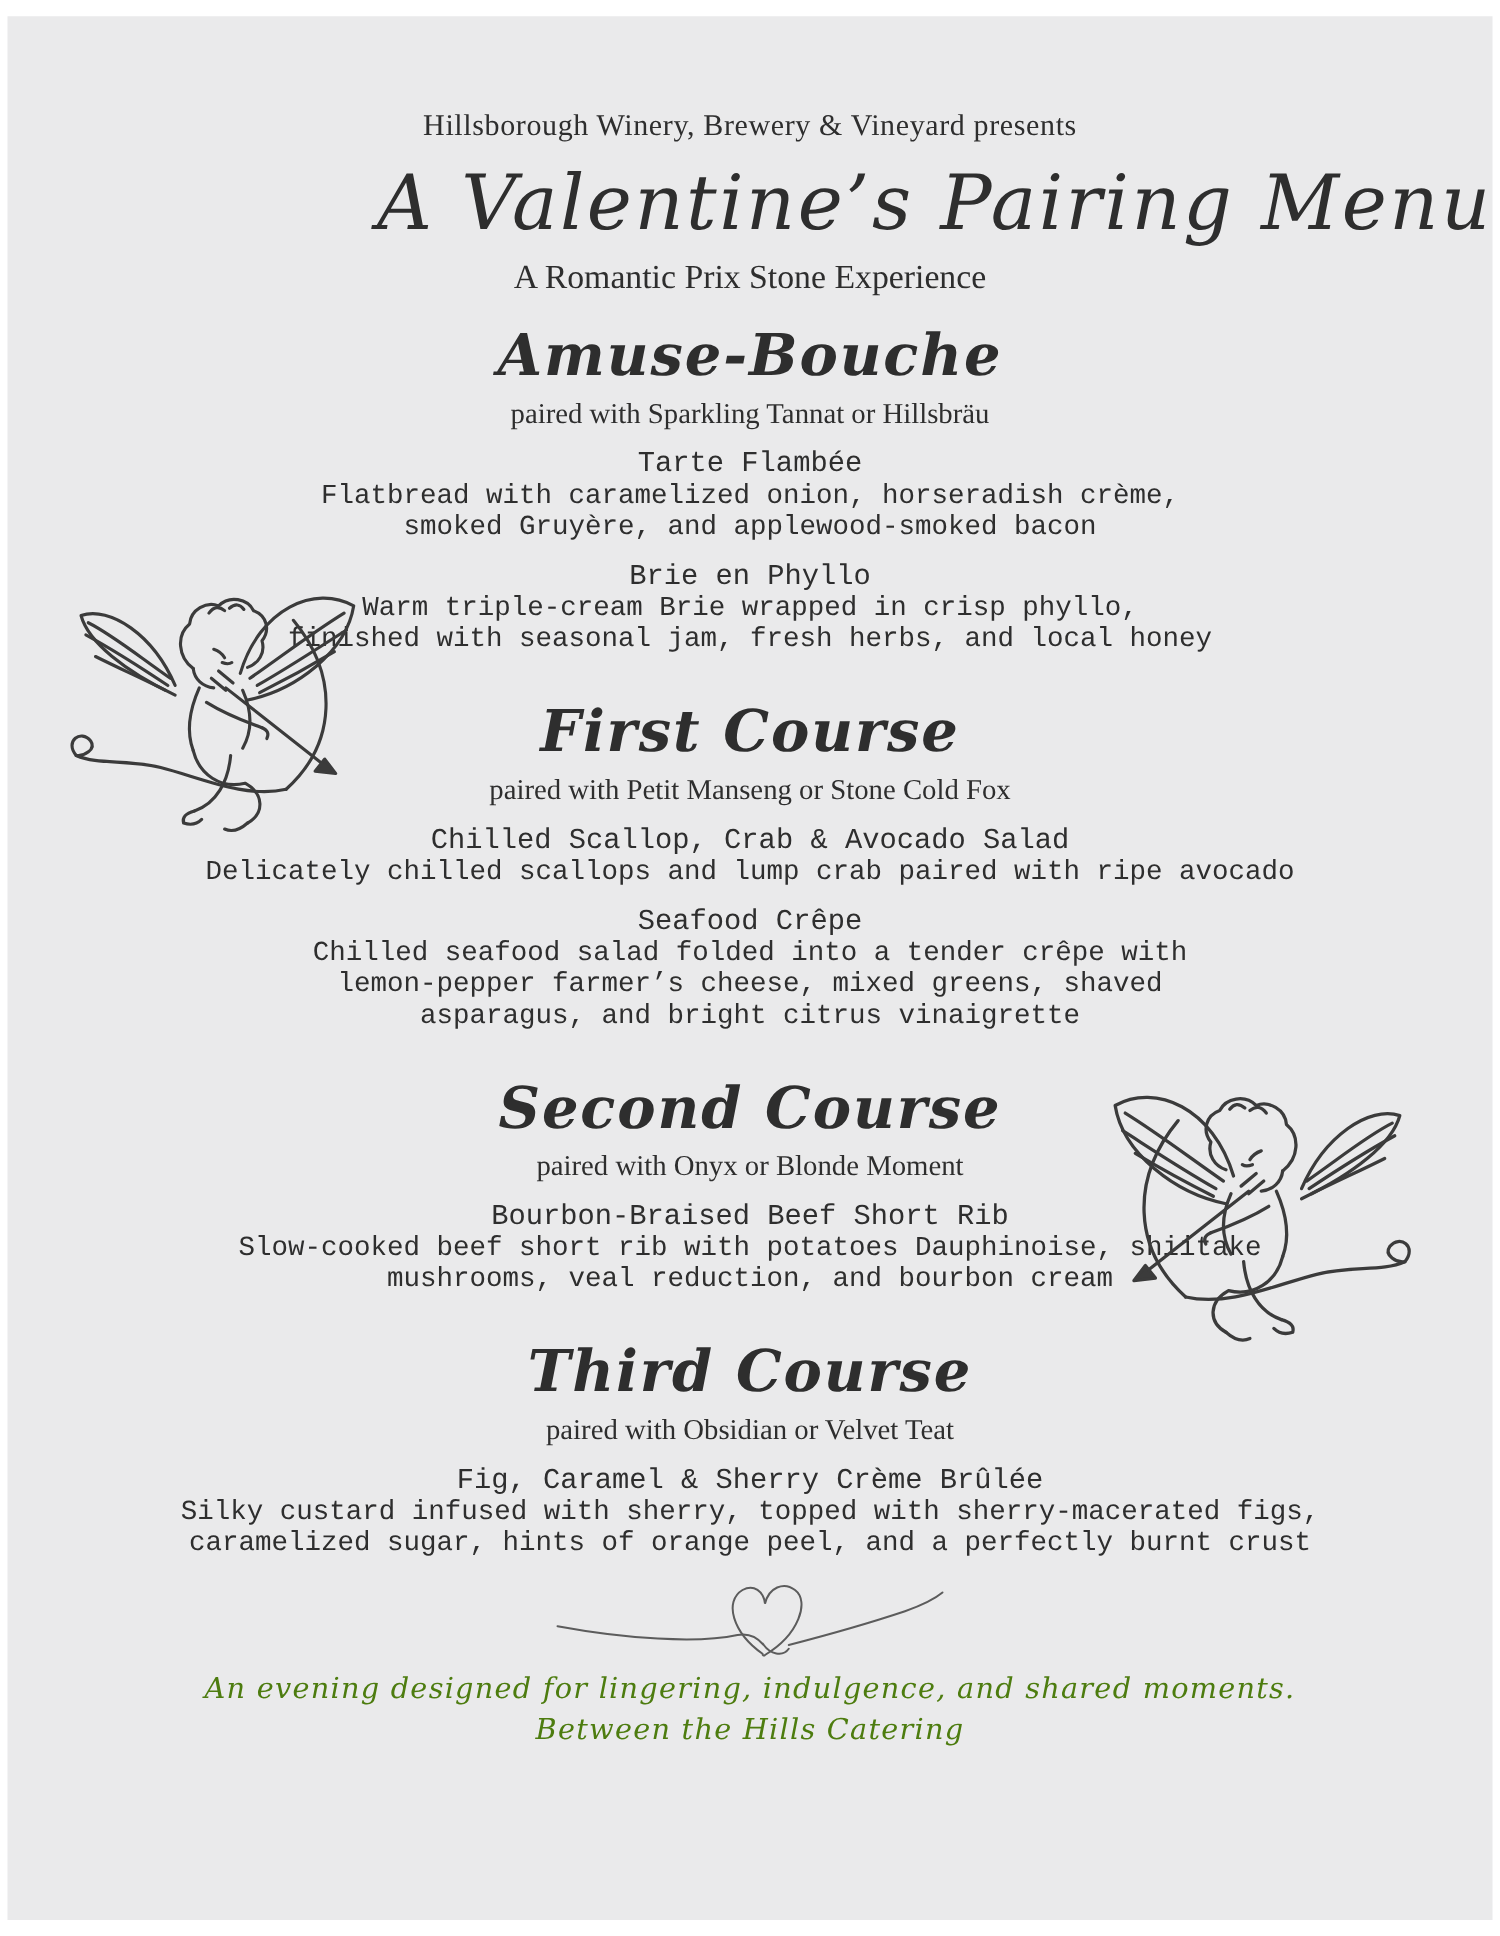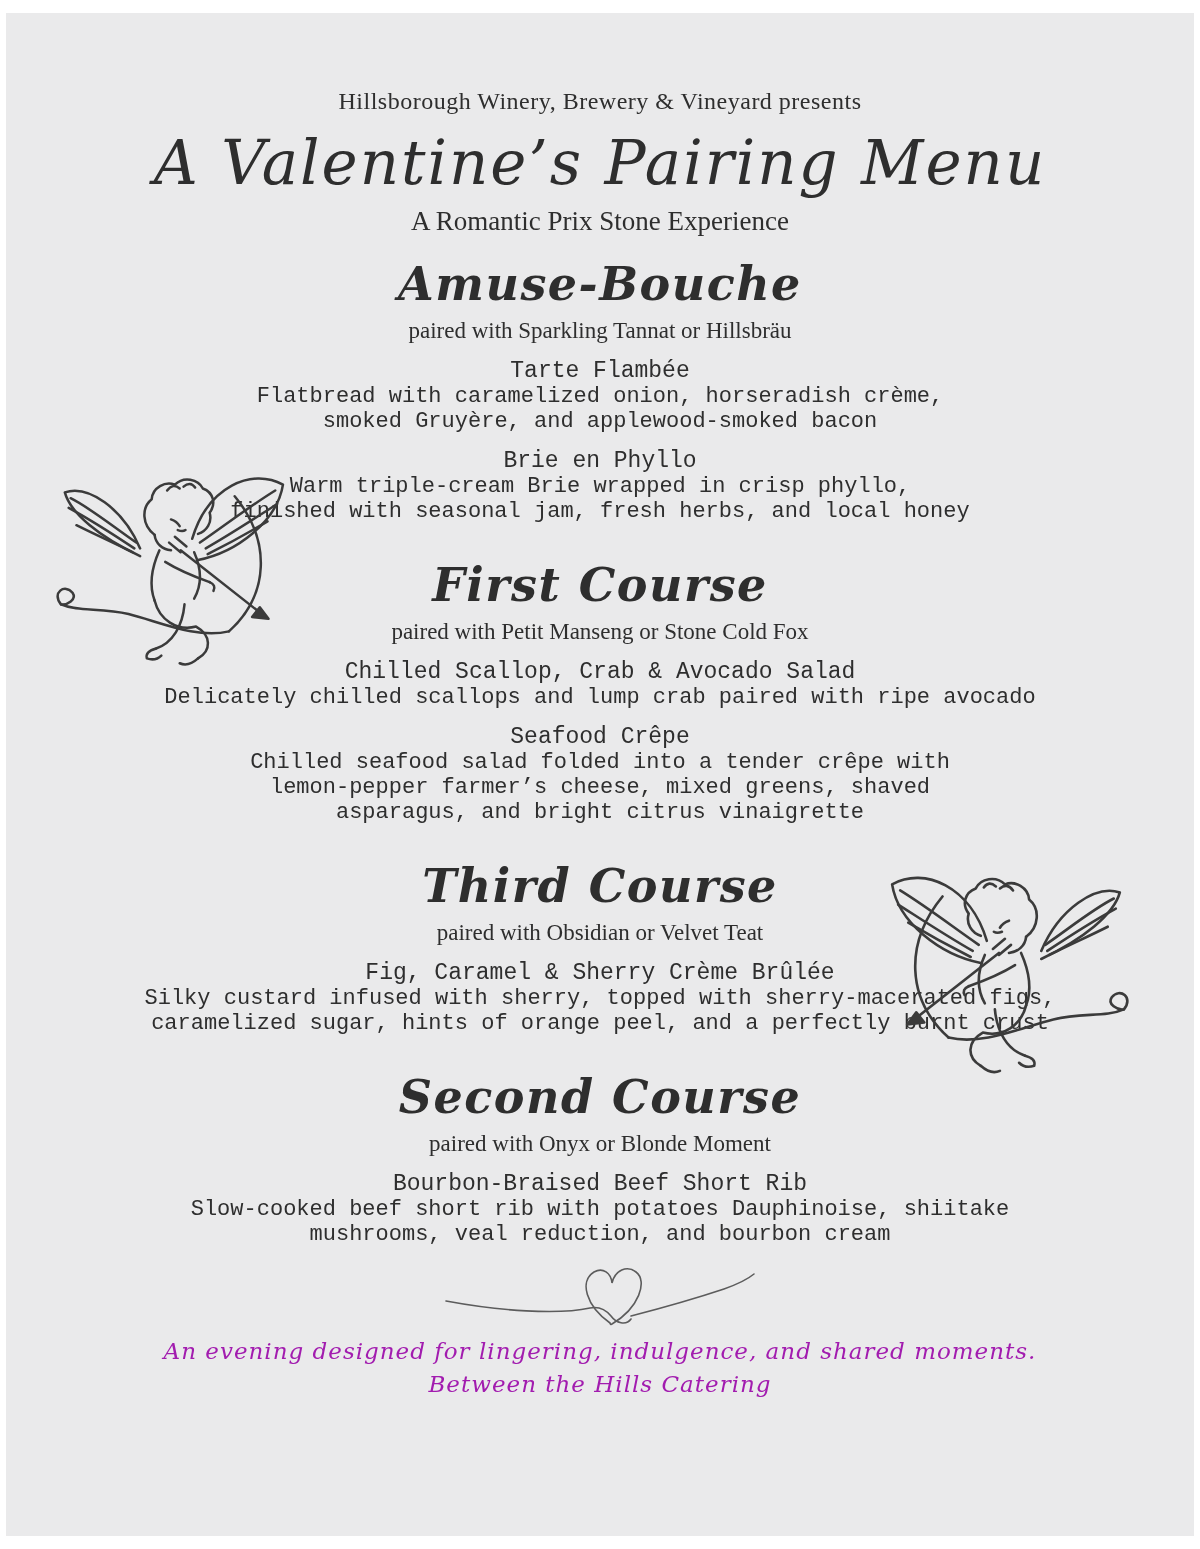--- a/index.html
+++ b/index.html
@@ -23,20 +23,21 @@
     font-size:24px;
     letter-spacing:0.5px;
   }
   .title{
     margin:12px 0 0 0;
     font-family:"DejaVu Serif",serif;
     font-style:italic;
     font-weight:400;
     font-size:61px;
     letter-spacing:2px;
+    text-align:right;
   }
   .subtitle{
     margin-top:8px;
     font-size:27px;
   }
   .course{margin-top:40px;}
   .course.first{margin-top:26px;}
   .course-heading{
     font-family:"DejaVu Serif",serif;
     font-style:italic;
@@ -64,21 +65,21 @@
     margin-top:18px;
     height:66px;
   }
   .footer{
     margin-top:4px;
     font-family:"DejaVu Serif",serif;
     font-style:italic;
     font-size:23px;
     line-height:33px;
     letter-spacing:1px;
-    color:#a21caf;
+    color:#4d7c0f;
   }
   .cupid{
     position:absolute;
   }
   .cupid-left{left:36px;top:435px;width:258px;height:222px;}
   .cupid-right{left:872px;top:829px;width:262px;height:240px;transform:scaleX(-1);}
 </style>
 </head>
 <body>
 
@@ -164,36 +165,36 @@
     </div>
     <div class="dish">
       <div class="dish-name">Seafood Crêpe</div>
       <div class="dish-desc">Chilled seafood salad folded into a tender crêpe with
 lemon-pepper farmer’s cheese, mixed greens, shaved
 asparagus, and bright citrus vinaigrette</div>
     </div>
   </section>
 
   <section class="course">
+    <h2 class="course-heading" style="margin:0;">Second Course</h2>
+    <div class="pairing">paired with Onyx or Blonde Moment</div>
+    <div class="dish">
+      <div class="dish-name">Bourbon-Braised Beef Short Rib</div>
+      <div class="dish-desc">Slow-cooked beef short rib with potatoes Dauphinoise, shiitake
+mushrooms, veal reduction, and bourbon cream</div>
+    </div>
+  </section>
+
+  <section class="course">
     <h2 class="course-heading" style="margin:0;">Third Course</h2>
     <div class="pairing">paired with Obsidian or Velvet Teat</div>
     <div class="dish">
       <div class="dish-name">Fig, Caramel &amp; Sherry Crème Brûlée</div>
       <div class="dish-desc">Silky custard infused with sherry, topped with sherry-macerated figs,
 caramelized sugar, hints of orange peel, and a perfectly burnt crust</div>
-    </div>
-  </section>
-
-  <section class="course">
-    <h2 class="course-heading" style="margin:0;">Second Course</h2>
-    <div class="pairing">paired with Onyx or Blonde Moment</div>
-    <div class="dish">
-      <div class="dish-name">Bourbon-Braised Beef Short Rib</div>
-      <div class="dish-desc">Slow-cooked beef short rib with potatoes Dauphinoise, shiitake
-mushrooms, veal reduction, and bourbon cream</div>
     </div>
   </section>
 
   <div class="divider">
     <svg width="320" height="66" viewBox="0 0 320 66" aria-hidden="true">
       <g fill="none" stroke="#5c5c5c" stroke-width="1.6" stroke-linecap="round">
         <path d="M6,36 C60,46 118,50 150,43 C160,41 166,45 171,51 C176,58 186,61 191,54"></path>
         <path d="M170,58 C146,41 139,16 154,7 C163,2 171,8 172,18 C175,5 187,0 196,7 C208,16 199,43 172,59 C171,60 170,59 170,58"></path>
         <path d="M191,51 C222,43 254,34 284,24 C298,19 308,14 314,9"></path>
       </g>

